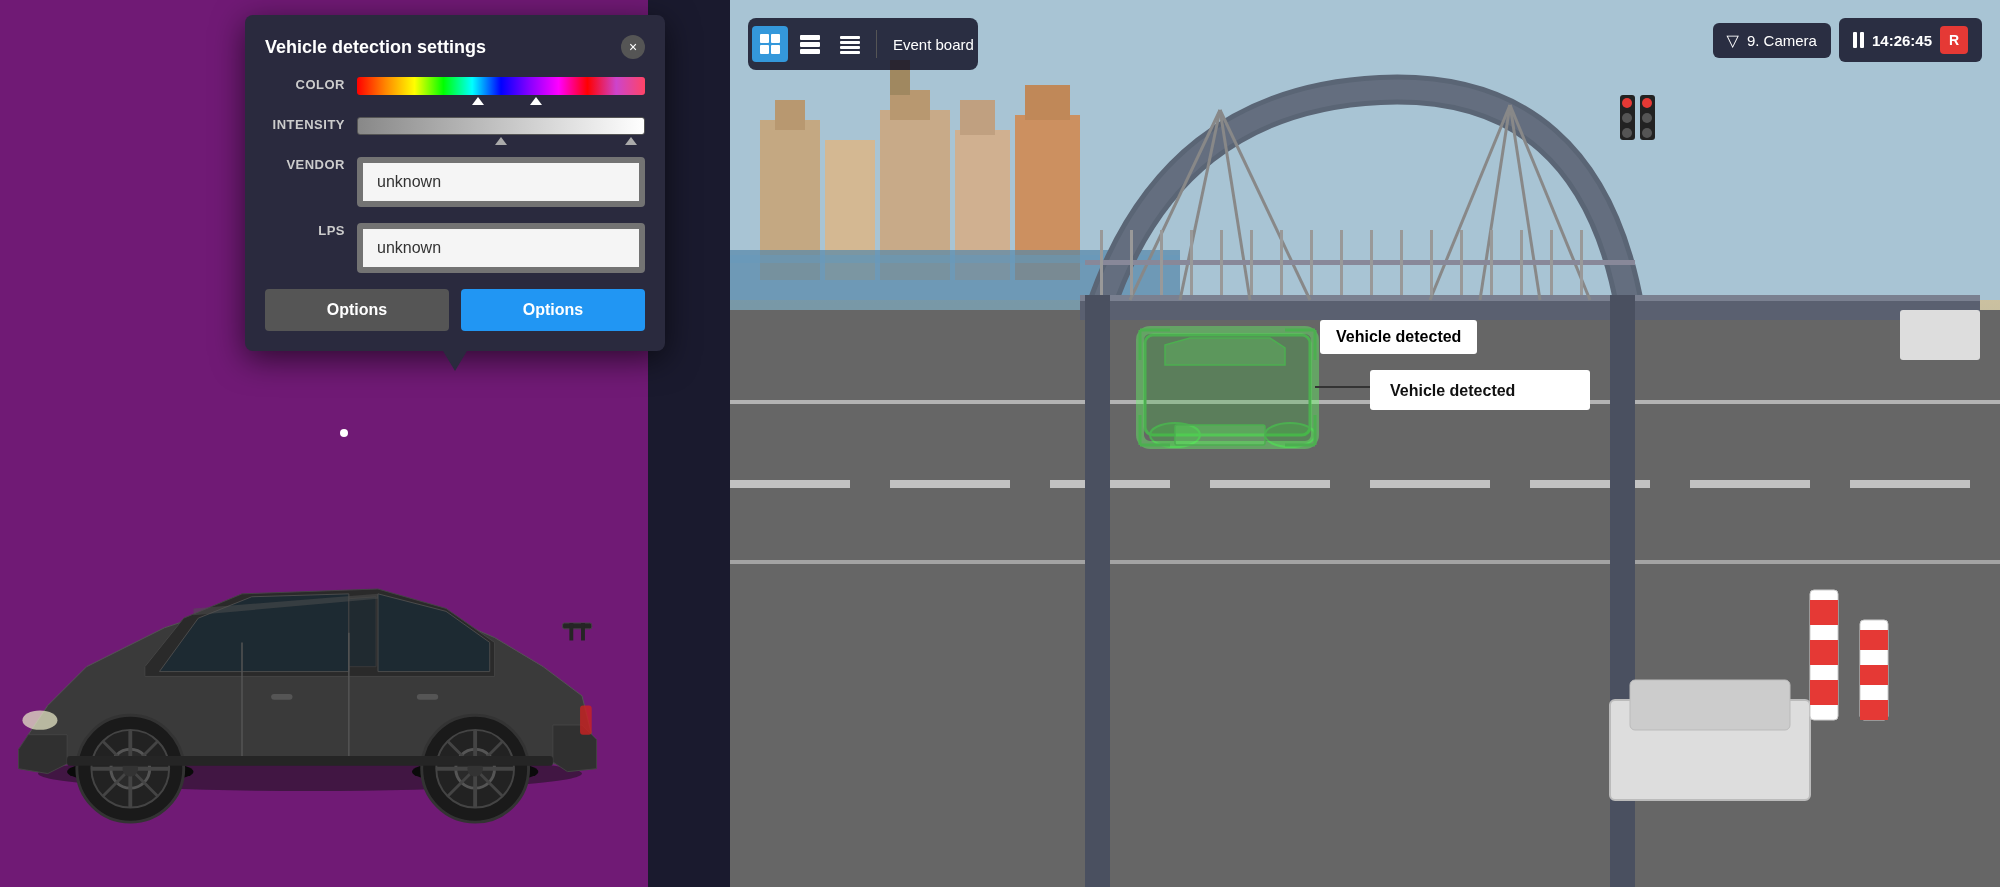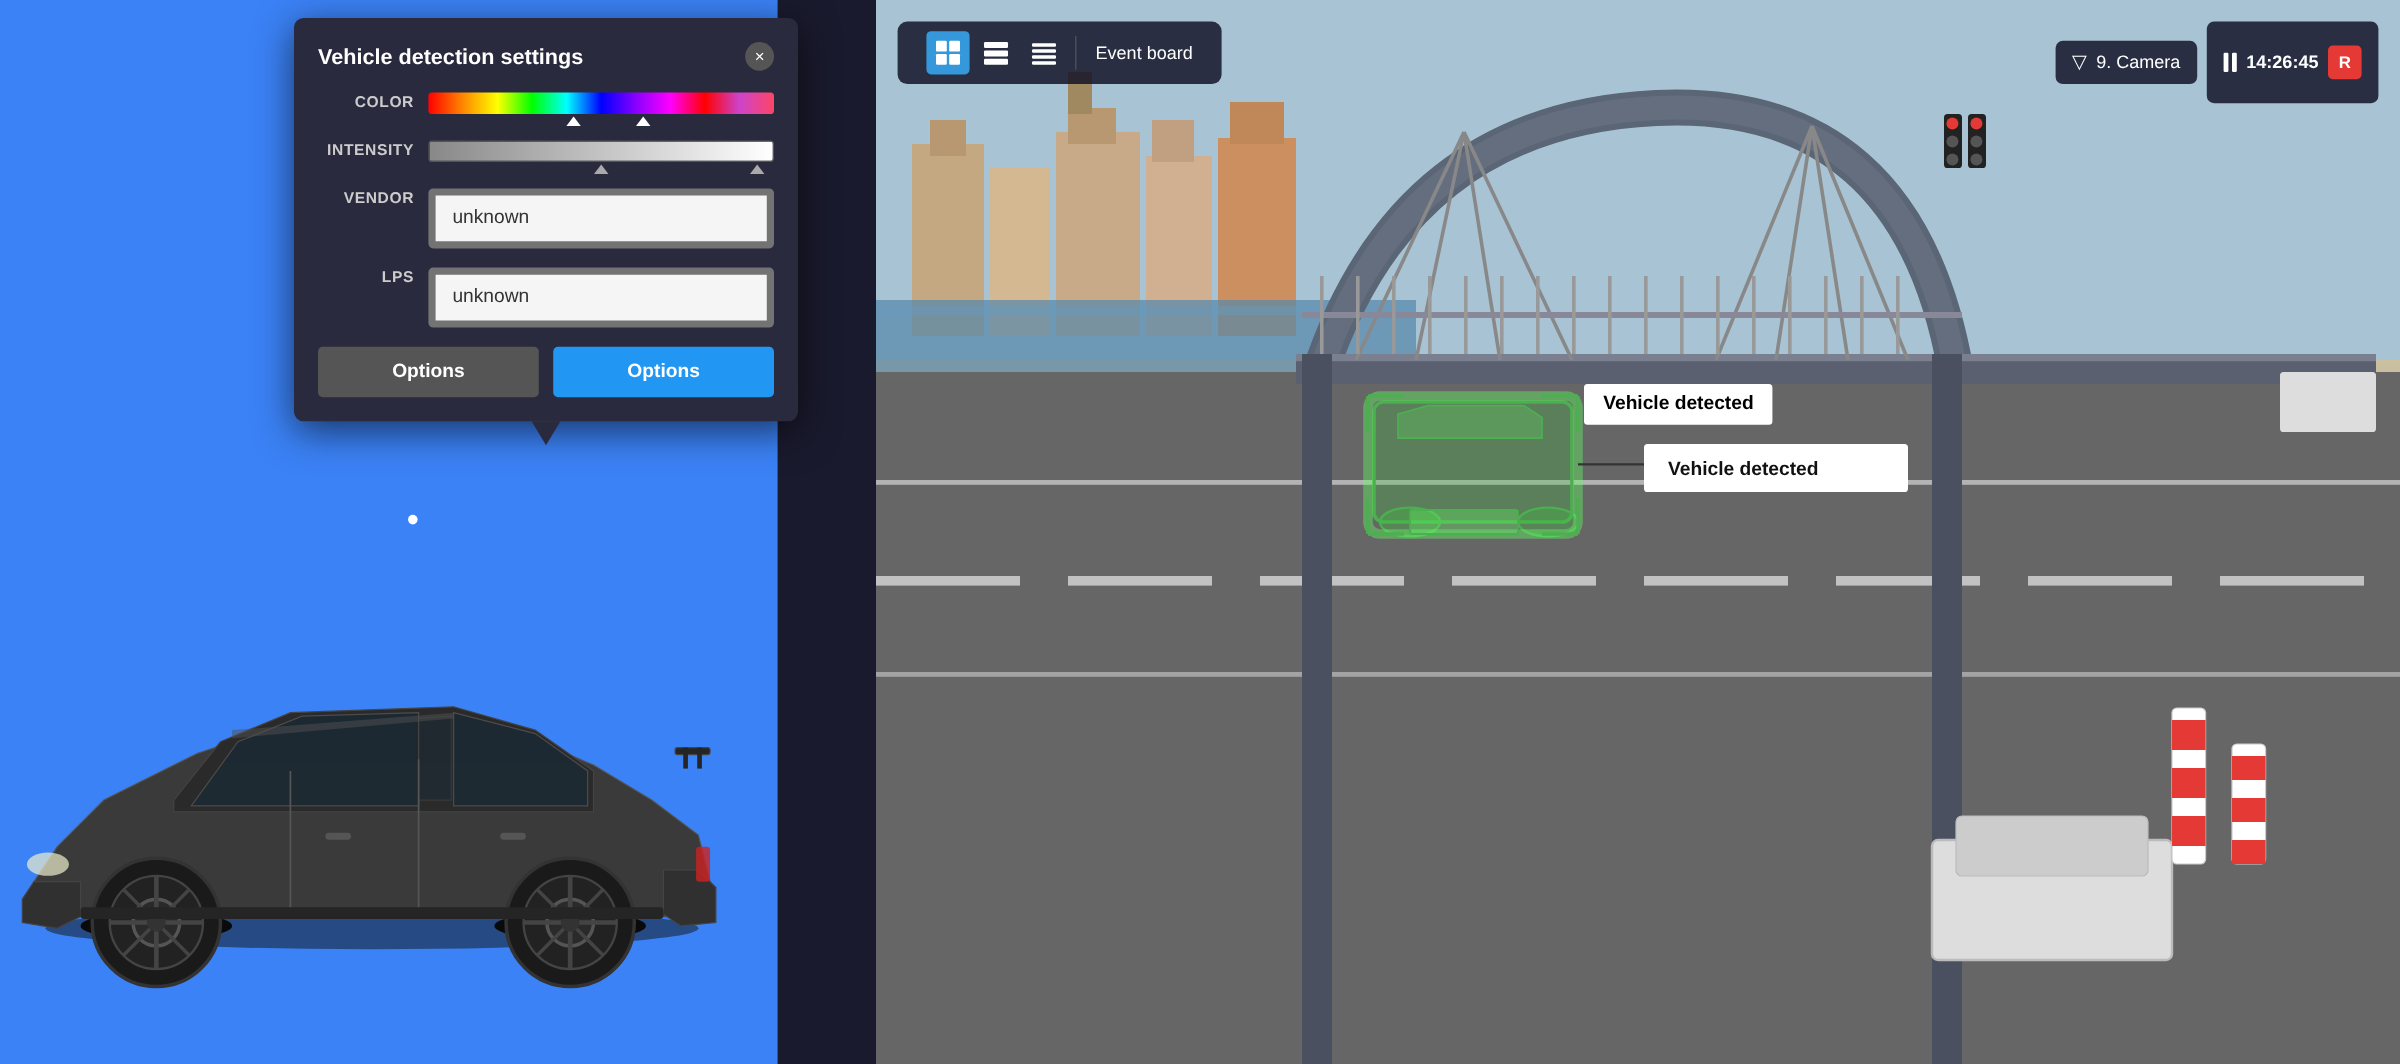--- a/index.html
+++ b/index.html
@@ -12,21 +12,21 @@
       position: relative;
     }
 
     
     .left-panel {
       position: absolute;
       left: 0;
       top: 0;
       width: 648px;
       height: 887px;
-      background: #3b82f6;
+      background: #701a75;
     }
 
     
     .car-container {
       position: absolute;
       bottom: 40px;
       left: -30px;
       width: 680px;
       height: 380px;
     }
@@ -232,21 +232,21 @@
     
     .camera-toolbar {
       position: absolute;
       top: 18px;
       left: 18px;
       display: flex;
       align-items: center;
       gap: 4px;
       background: rgba(20,20,40,0.85);
       border-radius: 8px;
-      padding: 8px 24px;
+      padding: 8px 4px;
       z-index: 20;
     }
 
     .toolbar-btn {
       width: 36px;
       height: 36px;
       display: flex;
       align-items: center;
       justify-content: center;
       cursor: pointer;
@@ -296,21 +296,21 @@
       gap: 8px;
     }
 
     .badge-filter-icon {
       font-size: 16px;
     }
 
     .time-badge {
       background: rgba(20,20,40,0.85);
       border-radius: 6px;
-      padding: 20px 14px;
+      padding: 8px 14px;
       color: #fff;
       font-size: 15px;
       font-weight: 600;
       display: flex;
       align-items: center;
       gap: 8px;
       justify-content: space-between;
     }
 
     .pause-icon {

